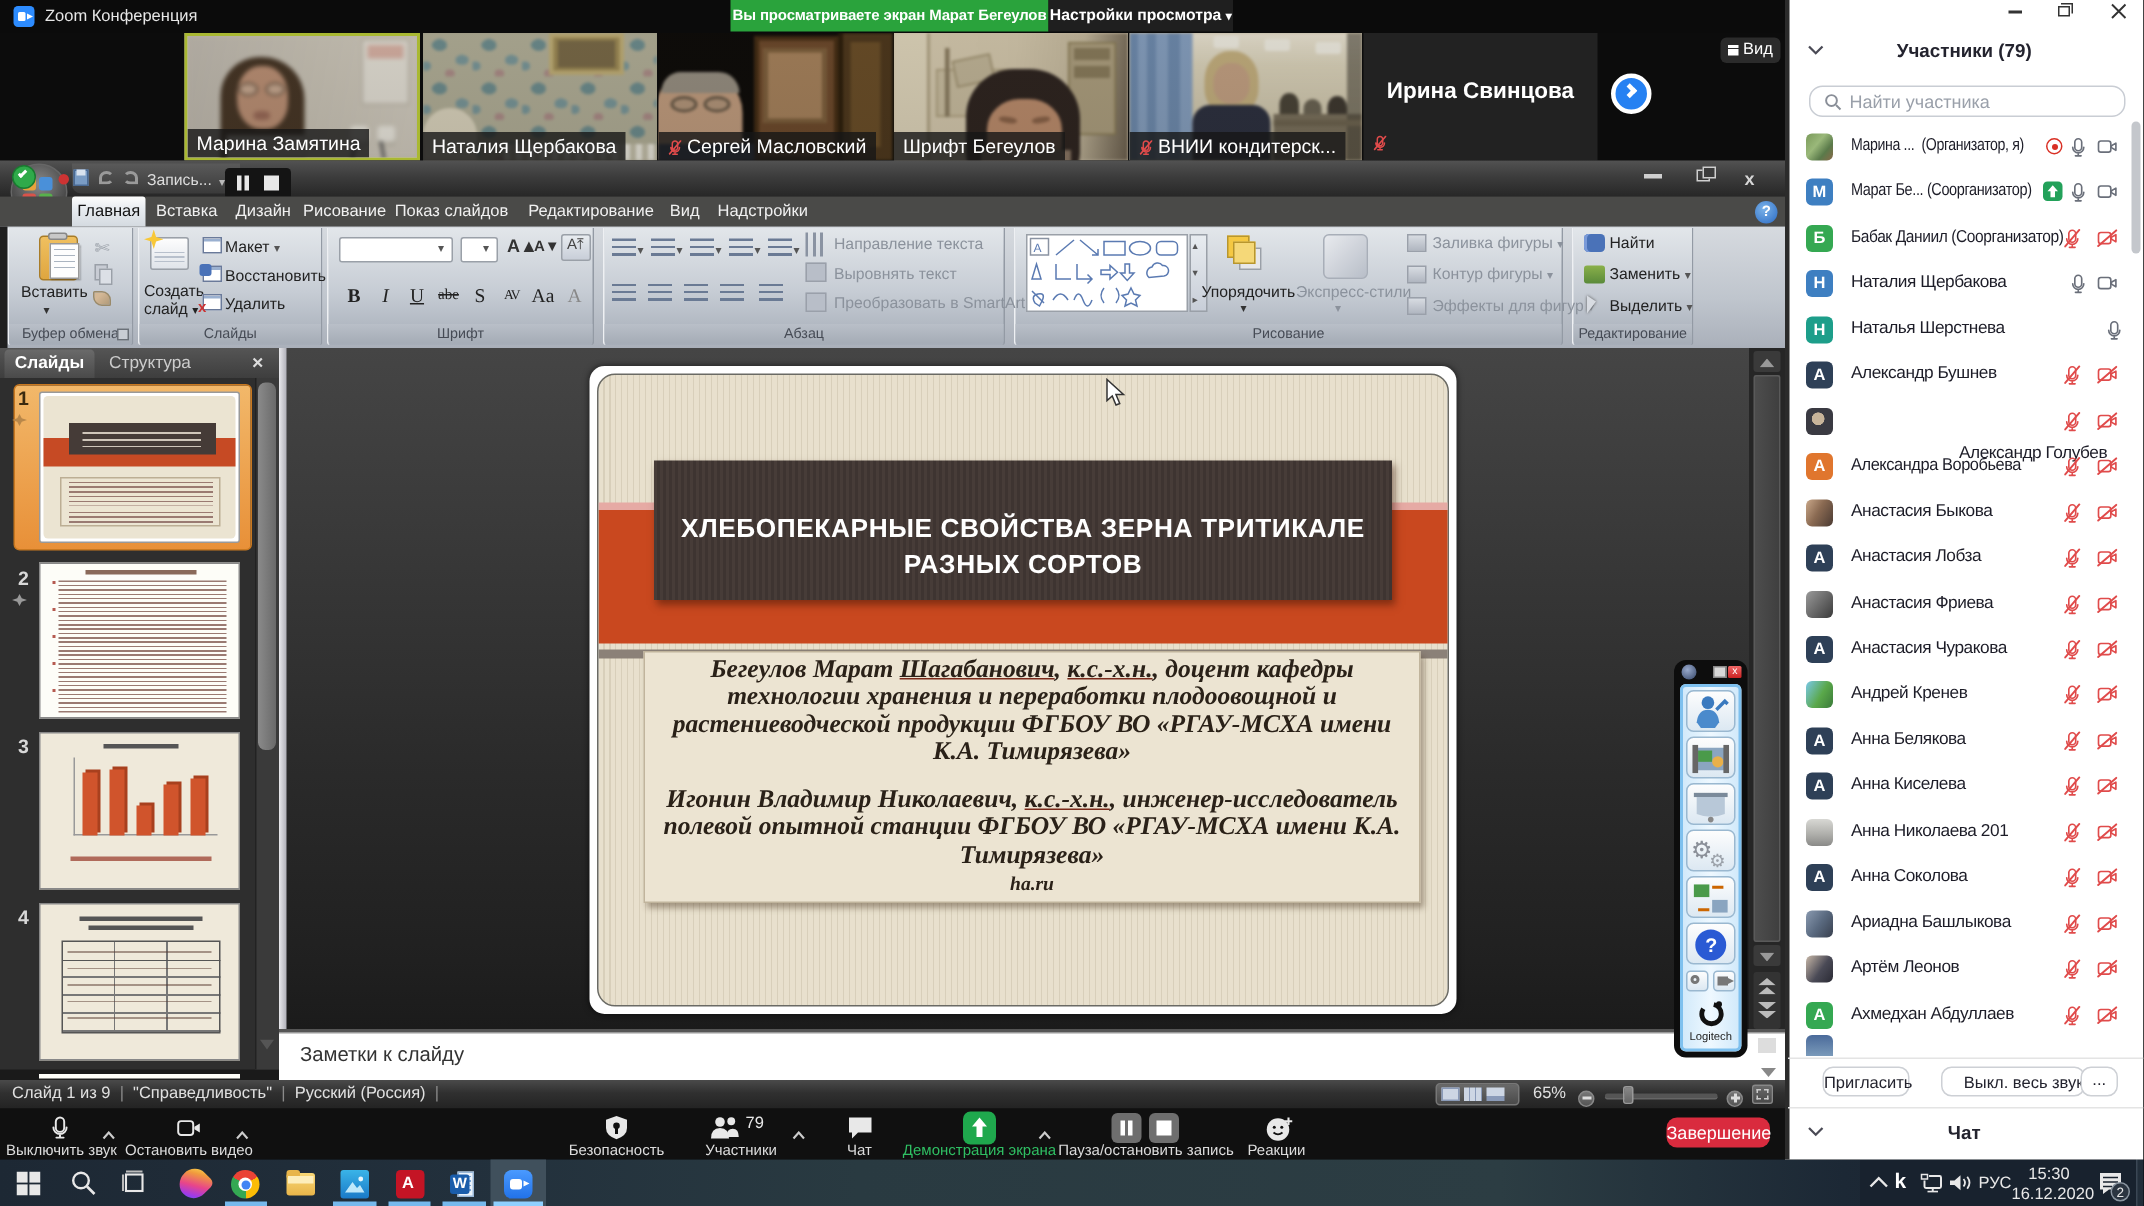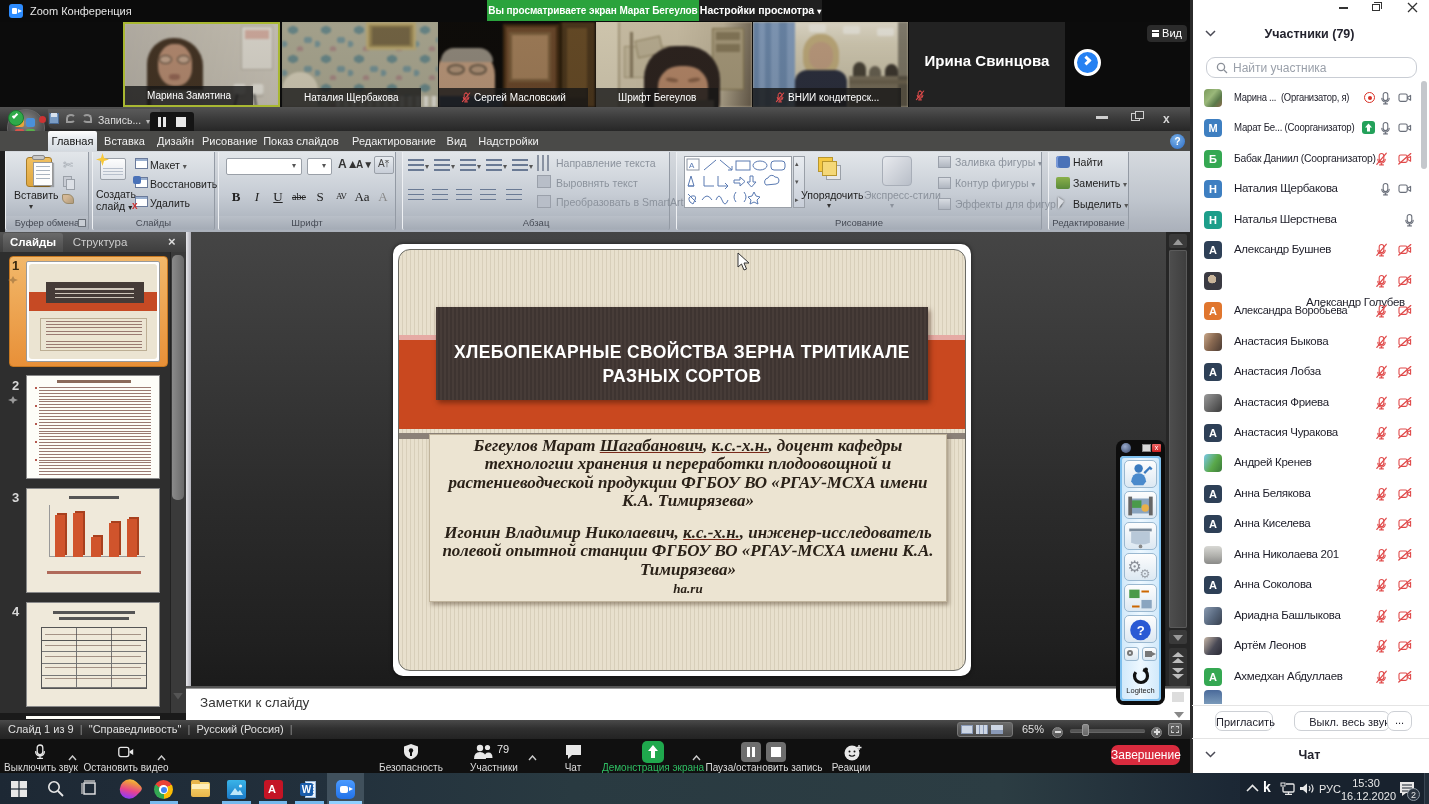--- a/index.html
+++ b/index.html
@@ -1,17 +1,17 @@
 <!DOCTYPE html>
 <html><head><meta charset="utf-8"><style>
 *{margin:0;padding:0;box-sizing:border-box}
 html,body{width:1429px;height:804px;overflow:hidden;background:#000;font-family:"Liberation Sans",sans-serif}
 #root{position:relative;width:1429px;height:804px;overflow:hidden}
 .abs{position:absolute}
-.vlabel{position:absolute;left:0;bottom:0;background:rgba(22,22,22,.8);color:#fff;font-size:10px;line-height:19px;padding:0 22px;white-space:nowrap}
+.vlabel{position:absolute;left:0;bottom:0;background:rgba(22,22,22,.8);color:#fff;font-size:13px;line-height:19px;padding:0 6px;white-space:nowrap}
 .tab{position:absolute;top:131px;height:20px;color:#f0f0f0;font-size:11px;line-height:21px}
 .rgroup{position:absolute;top:1px;height:78px;background:linear-gradient(#e2e6ea,#c6ccd4 55%,#b0b7c1 85%,#a6adb8);border-right:1px solid #939aa4;border-left:1px solid #eef0f3;border-radius:0 0 2px 2px}
 .rlabel{position:absolute;bottom:1px;left:0;right:0;height:13px;font-size:9.5px;color:#464b55;text-align:center;line-height:14px;background:linear-gradient(#b9bfc8,#a5acb6);border-radius:0 0 2px 2px}
 .zlab{position:absolute;top:762px;font-size:10px;color:#dcdcdc;text-align:center;white-space:nowrap}
 .pname{position:absolute;font-size:11.5px;letter-spacing:-.3px;color:#1d1d28;white-space:nowrap}
 .thnum{position:absolute;color:#d8d8d8;font-size:13px;font-weight:bold}
 .sep{color:#8a8a8a}
 u{text-decoration-color:#7a2a1a}
 </style></head><body>
 <div id="root">

